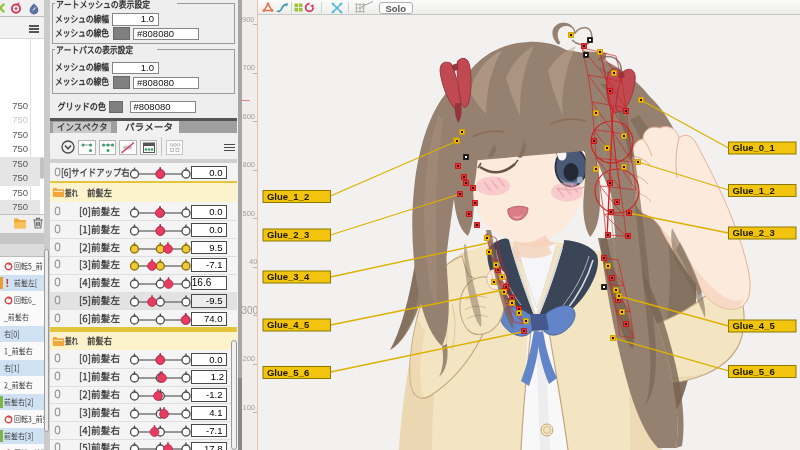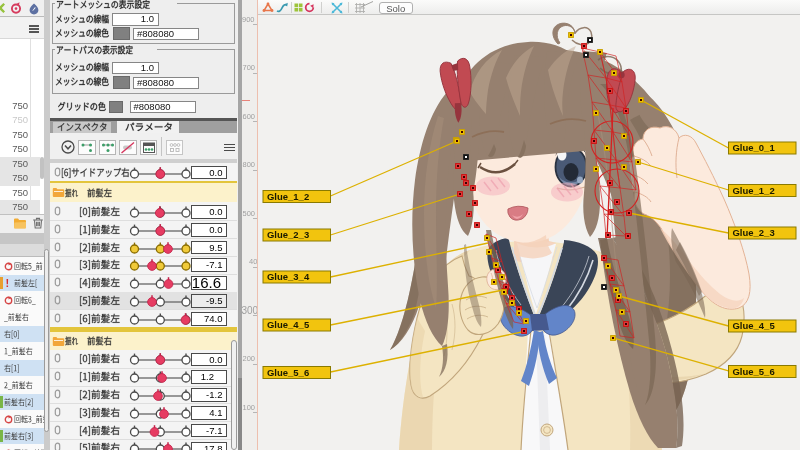--- a/index.html
+++ b/index.html
@@ -314,21 +314,21 @@
     <path d="M6.5 9 H58" stroke="#787878" stroke-width="1.4"></path>
     <path d="M6.5 2.6 V5" stroke="#4a4a4a" stroke-width="1.4"></path>
     <circle cx="6.5" cy="9" r="4" fill="#fff" stroke="#4a4a4a" stroke-width="1.3"></circle>
     <path d="M32.3 2.6 V5" stroke="#4a4a4a" stroke-width="1.4"></path>
     <circle cx="32.3" cy="9" r="4" fill="#fff" stroke="#4a4a4a" stroke-width="1.3"></circle>
     <path d="M58 2.6 V5" stroke="#4a4a4a" stroke-width="1.4"></path>
     <circle cx="58" cy="9" r="4" fill="#fff" stroke="#4a4a4a" stroke-width="1.3"></circle>
     <path d="M40.5 2.2 V5" stroke="#c21f47" stroke-width="1.5"></path>
     <circle cx="40.5" cy="9" r="4.4" fill="#e63c62" stroke="#c21f47" stroke-width="0.8"></circle>
   </svg>
-<div class="abs" style="left:190.8px;top:276.2px;width:36.2px;height:13.8px;background:#fff;border:1.2px solid #4a4a4a;font-size:15px;line-height:12px;text-align:right;padding-right:16px;color:#000">16.6</div>
+<div class="abs" style="left:190.8px;top:276.2px;width:36.2px;height:13.8px;background:#fff;border:1.2px solid #4a4a4a;font-size:10px;line-height:12px;text-align:right;padding-right:16px;color:#000">16.6</div>
 <div class="abs" style="left:50px;top:291.5px;width:187px;height:17.8px;background:#e2e2e2"></div>
 <svg class="abs" style="left:53.5px;top:294.9px" width="7" height="11" viewBox="0 0 7 11">
     <g fill="none" stroke="#9b9b9b" stroke-width="1.2">
       <rect x="1.3" y="1.2" width="4.4" height="7.6" rx="2.2"></rect>
       <path d="M3.5 4.2 V6.8" stroke="#f4f4f4" stroke-width="1.6"></path>
     </g>
   </svg>
 <svg class="abs" style="left:79px;top:293.9px;overflow:visible" width="60" height="13" viewBox="0 0 60 13">
     <path transform="translate(0,10.2) scale(0.969,1)" fill="#2e2e2e" stroke="#2e2e2e" stroke-width="0.25" d="M1.1 1.7H3V1.2H1.7V-7.4H3V-7.9H1.1Z M6 0.1C7.2 0.1 8.4 -0.8 8.4 -2.4C8.4 -4 7.4 -4.7 6.2 -4.7C5.8 -4.7 5.4 -4.6 5.1 -4.4L5.3 -6.5H8V-7.3H4.5L4.2 -3.9L4.7 -3.6C5.2 -3.9 5.5 -4 5.9 -4C6.9 -4 7.5 -3.4 7.5 -2.4C7.5 -1.3 6.8 -0.6 5.9 -0.6C5.1 -0.6 4.5 -1 4.1 -1.4L3.6 -0.8C4.2 -0.4 4.8 0.1 6 0.1Z M9.3 1.7H11.3V-7.9H9.3V-7.4H10.6V1.2H9.3Z M18.3 -5.1V-1H19V-5.1ZM20.4 -5.4V-0.1C20.4 0 20.3 0.1 20.2 0.1C20 0.1 19.5 0.1 18.8 0C19 0.2 19.1 0.6 19.1 0.8C19.9 0.8 20.4 0.8 20.7 0.6C21 0.5 21.1 0.3 21.1 -0.1V-5.4ZM19.5 -8.4C19.3 -8 18.9 -7.3 18.6 -6.8H15.6L16.1 -7C15.9 -7.4 15.5 -8 15.1 -8.4L14.4 -8.2C14.7 -7.8 15.1 -7.2 15.3 -6.8H12.8V-6.1H21.8V-6.8H19.4C19.7 -7.2 20.1 -7.7 20.3 -8.2ZM16.4 -3V-2H14.2V-3ZM16.4 -3.6H14.2V-4.6H16.4ZM13.5 -5.2V0.8H14.2V-1.4H16.4V-0.1C16.4 0.1 16.4 0.1 16.2 0.1C16.1 0.1 15.6 0.1 15.1 0.1C15.2 0.3 15.3 0.6 15.4 0.8C16 0.8 16.5 0.8 16.8 0.6C17 0.5 17.1 0.3 17.1 -0.1V-5.2Z M30.6 -8.3C30.1 -7.8 29 -7.3 28.1 -7.1C28.2 -7 28.4 -6.7 28.4 -6.6C29.4 -6.9 30.5 -7.3 31.1 -7.9ZM31 -6.9C30.4 -6.4 29.2 -5.9 28.2 -5.7C28.3 -5.5 28.5 -5.3 28.6 -5.2C29.6 -5.5 30.8 -5.9 31.5 -6.5ZM31.3 -5.4C30.6 -4.8 29.2 -4.3 27.9 -4.1C28.1 -4 28.2 -3.7 28.3 -3.6C29.6 -3.8 31 -4.3 31.8 -5ZM25.9 -3.7C25.9 -3.5 25.8 -3.3 25.8 -3.1H22.9V-2.6H25.5C24.9 -1.4 24 -0.3 22.7 0.3C22.9 0.5 23.1 0.7 23.2 0.8C24.2 0.3 25 -0.5 25.6 -1.3C26 -0.9 26.5 -0.5 27.1 -0.2C26.4 -0 25.6 0.1 24.7 0.2C24.9 0.4 25 0.7 25.1 0.8C26.1 0.7 27.1 0.5 27.9 0.1C28.9 0.5 30.1 0.7 31.4 0.8C31.5 0.6 31.7 0.4 31.8 0.2C30.7 0.1 29.6 -0 28.7 -0.2C29.4 -0.6 30 -1.1 30.4 -1.7L30 -1.9L29.8 -1.9H26C26.1 -2.1 26.2 -2.4 26.3 -2.6H31.7V-3.1H26.5L26.7 -3.6ZM26.3 -1.4H29.3C29 -1 28.5 -0.8 27.9 -0.5C27.2 -0.8 26.7 -1 26.3 -1.4ZM23.1 -4.2 23.2 -3.7 26.9 -4C27.1 -3.8 27.2 -3.7 27.3 -3.5L27.8 -3.8C27.6 -4.2 27.1 -4.7 26.7 -5.1H27.9V-5.6H24.5V-6H27.4V-6.4H24.5V-6.8H27.3V-7.2H24.5V-7.6H27.6V-8.1H23.8V-5.6H23V-5.1H24.3C24.2 -4.8 24 -4.5 23.9 -4.3ZM26.2 -4.9 26.6 -4.4 24.6 -4.3 25 -5.1H26.7Z M36 -8.4C35.9 -7.8 35.8 -7.2 35.7 -6.6H33V-5.9H35.5C35 -3.8 34.1 -1.7 32.6 -0.4C32.8 -0.2 33 0 33.1 0.2C34.3 -0.9 35.1 -2.3 35.7 -3.9V-3.2H37.9V-0.2H34.6V0.5H41.8V-0.2H38.7V-3.2H41.4V-4H35.7C35.9 -4.6 36.1 -5.2 36.3 -5.9H41.6V-6.6H36.5C36.6 -7.2 36.7 -7.7 36.8 -8.3Z"></path>
   </svg>
@@ -412,21 +412,21 @@
     <path d="M6.5 9 H58" stroke="#787878" stroke-width="1.4"></path>
     <path d="M6.5 2.6 V5" stroke="#4a4a4a" stroke-width="1.4"></path>
     <circle cx="6.5" cy="9" r="4" fill="#fff" stroke="#4a4a4a" stroke-width="1.3"></circle>
     <path d="M32.3 2.6 V5" stroke="#4a4a4a" stroke-width="1.4"></path>
     <circle cx="32.3" cy="9" r="4" fill="#fff" stroke="#4a4a4a" stroke-width="1.3"></circle>
     <path d="M58 2.6 V5" stroke="#4a4a4a" stroke-width="1.4"></path>
     <circle cx="58" cy="9" r="4" fill="#fff" stroke="#4a4a4a" stroke-width="1.3"></circle>
     <path d="M34 2.2 V5" stroke="#c21f47" stroke-width="1.5"></path>
     <circle cx="34" cy="9" r="4.4" fill="#e63c62" stroke="#c21f47" stroke-width="0.8"></circle>
   </svg>
-<div class="abs" style="left:190.8px;top:370.3px;width:36.2px;height:13.8px;background:#fff;border:1.2px solid #4a4a4a;font-size:9.5px;line-height:12px;text-align:right;padding-right:12px;color:#000">1.2</div>
+<div class="abs" style="left:190.8px;top:370.3px;width:36.2px;height:13.8px;background:#fff;border:1.2px solid #4a4a4a;font-size:9.5px;line-height:12px;text-align:right;padding-right:2px;color:#000">1.2</div>
 <div class="abs" style="left:50px;top:385.6px;width:187px;height:1px;background:#dedede"></div>
 <svg class="abs" style="left:53.5px;top:389.0px" width="7" height="11" viewBox="0 0 7 11">
     <g fill="none" stroke="#9b9b9b" stroke-width="1.2">
       <rect x="1.3" y="1.2" width="4.4" height="7.6" rx="2.2"></rect>
       <path d="M3.5 4.2 V6.8" stroke="#f4f4f4" stroke-width="1.6"></path>
     </g>
   </svg>
 <svg class="abs" style="left:79px;top:388.0px;overflow:visible" width="60" height="13" viewBox="0 0 60 13">
     <path transform="translate(0,10.2) scale(0.969,1)" fill="#2e2e2e" stroke="#2e2e2e" stroke-width="0.25" d="M1.1 1.7H3V1.2H1.7V-7.4H3V-7.9H1.1Z M3.8 0H8.4V-0.8H6.4C6 -0.8 5.6 -0.8 5.2 -0.7C6.9 -2.4 8.1 -3.8 8.1 -5.3C8.1 -6.6 7.2 -7.5 5.9 -7.5C5 -7.5 4.4 -7 3.8 -6.4L4.3 -5.9C4.7 -6.4 5.2 -6.7 5.8 -6.7C6.7 -6.7 7.2 -6.1 7.2 -5.3C7.2 -4 6.1 -2.6 3.8 -0.5Z M9.3 1.7H11.3V-7.9H9.3V-7.4H10.6V1.2H9.3Z M18.3 -5.1V-1H19V-5.1ZM20.4 -5.4V-0.1C20.4 0 20.3 0.1 20.2 0.1C20 0.1 19.5 0.1 18.8 0C19 0.2 19.1 0.6 19.1 0.8C19.9 0.8 20.4 0.8 20.7 0.6C21 0.5 21.1 0.3 21.1 -0.1V-5.4ZM19.5 -8.4C19.3 -8 18.9 -7.3 18.6 -6.8H15.6L16.1 -7C15.9 -7.4 15.5 -8 15.1 -8.4L14.4 -8.2C14.7 -7.8 15.1 -7.2 15.3 -6.8H12.8V-6.1H21.8V-6.8H19.4C19.7 -7.2 20.1 -7.7 20.3 -8.2ZM16.4 -3V-2H14.2V-3ZM16.4 -3.6H14.2V-4.6H16.4ZM13.5 -5.2V0.8H14.2V-1.4H16.4V-0.1C16.4 0.1 16.4 0.1 16.2 0.1C16.1 0.1 15.6 0.1 15.1 0.1C15.2 0.3 15.3 0.6 15.4 0.8C16 0.8 16.5 0.8 16.8 0.6C17 0.5 17.1 0.3 17.1 -0.1V-5.2Z M30.6 -8.3C30.1 -7.8 29 -7.3 28.1 -7.1C28.2 -7 28.4 -6.7 28.4 -6.6C29.4 -6.9 30.5 -7.3 31.1 -7.9ZM31 -6.9C30.4 -6.4 29.2 -5.9 28.2 -5.7C28.3 -5.5 28.5 -5.3 28.6 -5.2C29.6 -5.5 30.8 -5.9 31.5 -6.5ZM31.3 -5.4C30.6 -4.8 29.2 -4.3 27.9 -4.1C28.1 -4 28.2 -3.7 28.3 -3.6C29.6 -3.8 31 -4.3 31.8 -5ZM25.9 -3.7C25.9 -3.5 25.8 -3.3 25.8 -3.1H22.9V-2.6H25.5C24.9 -1.4 24 -0.3 22.7 0.3C22.9 0.5 23.1 0.7 23.2 0.8C24.2 0.3 25 -0.5 25.6 -1.3C26 -0.9 26.5 -0.5 27.1 -0.2C26.4 -0 25.6 0.1 24.7 0.2C24.9 0.4 25 0.7 25.1 0.8C26.1 0.7 27.1 0.5 27.9 0.1C28.9 0.5 30.1 0.7 31.4 0.8C31.5 0.6 31.7 0.4 31.8 0.2C30.7 0.1 29.6 -0 28.7 -0.2C29.4 -0.6 30 -1.1 30.4 -1.7L30 -1.9L29.8 -1.9H26C26.1 -2.1 26.2 -2.4 26.3 -2.6H31.7V-3.1H26.5L26.7 -3.6ZM26.3 -1.4H29.3C29 -1 28.5 -0.8 27.9 -0.5C27.2 -0.8 26.7 -1 26.3 -1.4ZM23.1 -4.2 23.2 -3.7 26.9 -4C27.1 -3.8 27.2 -3.7 27.3 -3.5L27.8 -3.8C27.6 -4.2 27.1 -4.7 26.7 -5.1H27.9V-5.6H24.5V-6H27.4V-6.4H24.5V-6.8H27.3V-7.2H24.5V-7.6H27.6V-8.1H23.8V-5.6H23V-5.1H24.3C24.2 -4.8 24 -4.5 23.9 -4.3ZM26.2 -4.9 26.6 -4.4 24.6 -4.3 25 -5.1H26.7Z M36.4 -8.4C36.3 -7.8 36.1 -7.2 35.9 -6.5H33V-5.8H35.7C35 -4.2 34.1 -2.7 32.6 -1.8C32.8 -1.6 33 -1.4 33.1 -1.2C33.9 -1.7 34.5 -2.3 35 -3V0.8H35.7V0.2H40.2V0.8H41V-3.9H35.5C35.9 -4.5 36.2 -5.1 36.5 -5.8H41.7V-6.5H36.7C36.9 -7.1 37.1 -7.7 37.2 -8.2ZM35.7 -0.5V-3.1H40.2V-0.5Z"></path>
   </svg>
@@ -568,21 +568,21 @@
       <path d="M11.5 11.5 8.5 10.8 10.8 8.5z"></path>
     </g>
   </svg>
 <div class="abs" style="left:347.5px;top:2px;width:1px;height:11px;background:#d0d0ce"></div>
 <svg class="abs" style="left:352.5px;top:1px" width="21" height="13" viewBox="0 0 21 13">
     <g stroke="#b0b0ae" stroke-width="0.9" fill="none">
       <path d="M2 3.5 H12 M2 7 H12 M2 10.5 H12 M3.5 2 V12 M7 2 V12 M10.5 2 V12"></path>
       <path d="M8 6 L20 0.5" stroke="#989896"></path>
     </g>
   </svg>
-<div class="abs" style="left:379px;top:1.5px;width:33.5px;height:12px;background:#fdfdfd;border:1px solid #b0b0b0;border-radius:3px;font-size:9.5px;font-weight:normal;color:#555;text-align:center;line-height:11px">Solo</div>
+<div class="abs" style="left:379px;top:1.5px;width:33.5px;height:12px;background:#fdfdfd;border:1px solid #b0b0b0;border-radius:3px;font-size:9.5px;font-weight:bold;color:#555;text-align:center;line-height:11px">Solo</div>
 <div class="abs" style="left:258.2px;top:15px;width:541.8px;height:435px;background:#f2f1ef;overflow:hidden"><svg width="541.8" height="435" viewBox="258 15 541.8 435" style="overflow:hidden">
       <path fill="#96806f" d="M566 50 C604 54 636 74 658 108 C674 134 684 168 690 208 C696 252 698 300 694 344 C690 380 682 404 672 416 C670 390 664 358 654 322 C640 270 620 214 600 168 C586 136 572 98 566 72z"></path>
       <path fill="#786452" d="M658 108 C674 134 684 168 690 208 C696 252 698 300 694 344 C690 380 682 404 672 416 C673 392 671 364 665 332 C671 300 672 262 666 224 C660 184 648 148 630 120 C640 114 650 110 658 108z" opacity="0.55"></path>
       <path fill="#96806f" d="M636 86 C652 96 666 112 676 134 C681 146 684 158 684 168 C675 152 663 138 649 128 C641 120 635 108 633 96z"></path>
       <path fill="#96806f" d="M470 84 C452 100 440 128 433 164 C424 208 418 252 410 290 C404 318 397 338 390 350 C401 344 412 328 419 306 C421 330 418 356 411 380 C423 372 433 352 438 326 C443 286 449 228 458 172 C463 136 470 106 478 88z"></path>
       <path fill="#786452" d="M433 164 C424 208 418 252 410 290 C404 318 397 338 390 350 C399 345 408 331 415 312 C422 278 430 234 438 190 C442 166 448 144 454 126z" opacity="0.55"></path>
       <path fill="#f4e5c2" d="M470 250 C452 256 438 270 428 294 C414 328 403 390 399 450 L662 450 C660 396 652 342 640 306 C630 276 616 258 598 251 C578 244 550 241 530 241 C508 241 488 244 470 250z"></path>
       <path fill="#e7d2a9" d="M470 250 C452 256 438 270 428 294 C414 328 403 390 399 450 L432 450 C432 384 440 314 456 266z" opacity="0.7"></path>
       <path fill="#e7d2a9" d="M598 251 C616 258 630 276 640 306 C652 342 660 396 662 450 L630 450 C632 386 624 312 606 262z" opacity="0.55"></path>
       <path fill="#f8f8f9" d="M528 332 L521 450 L568 450 L550 333z"></path>

